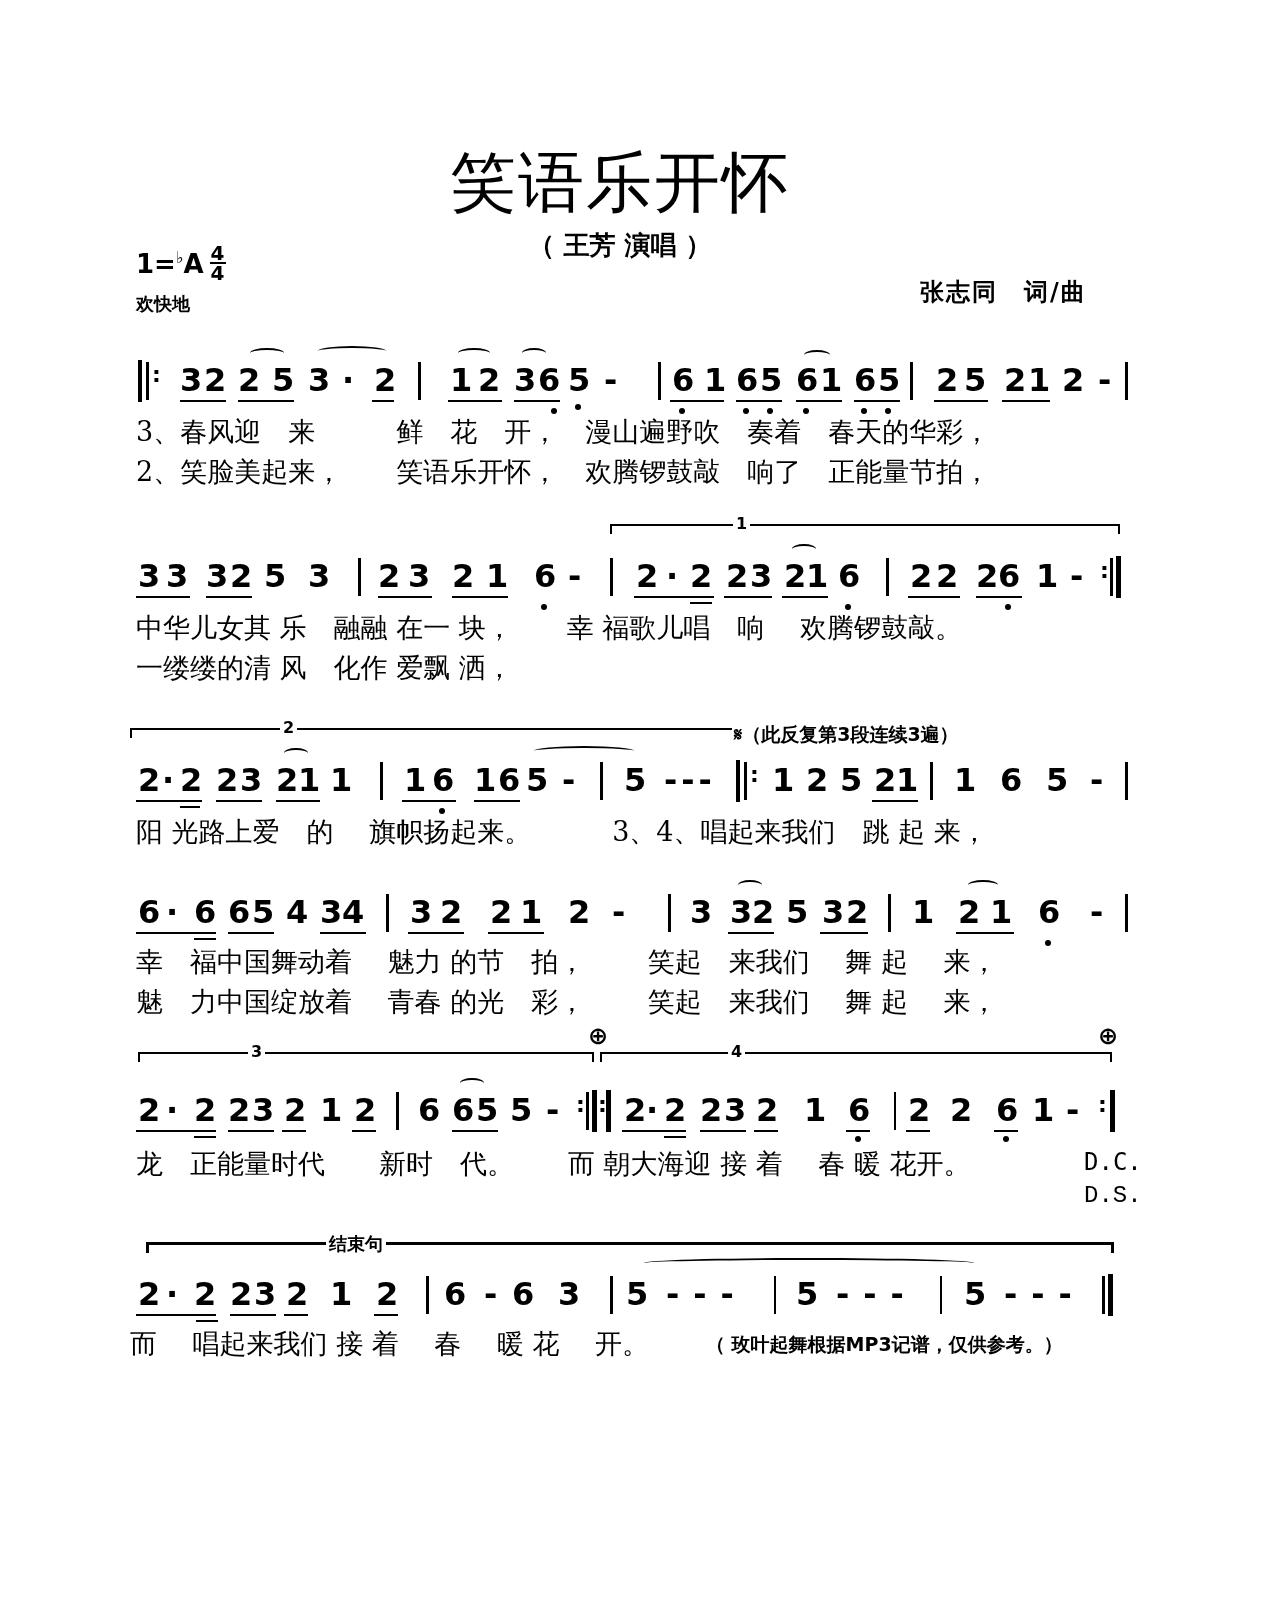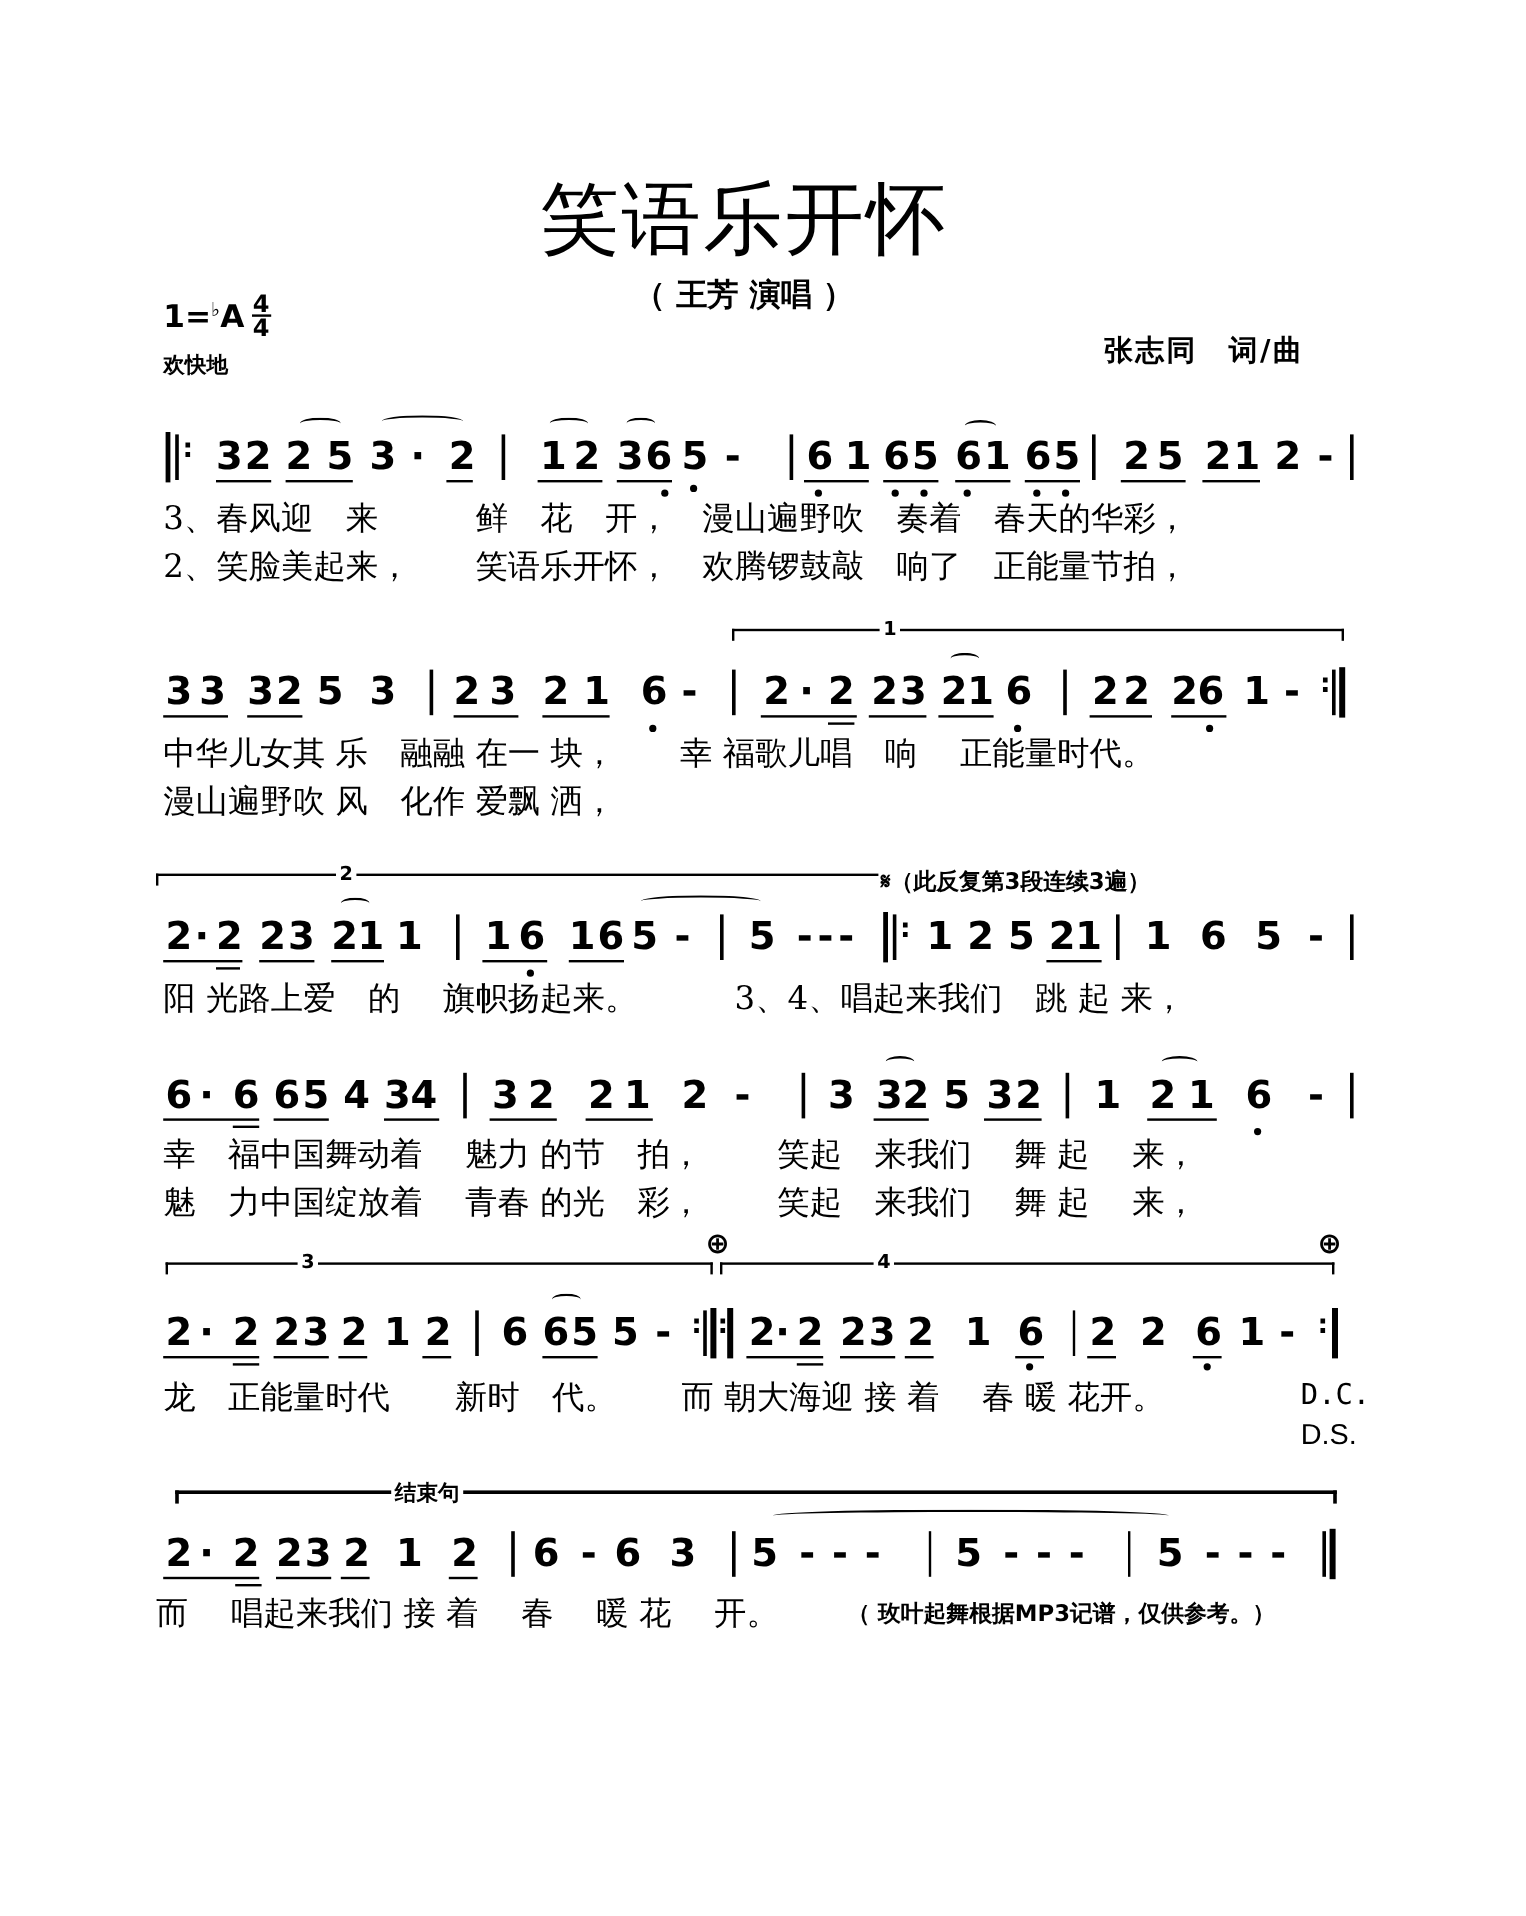--- a/index.html
+++ b/index.html
@@ -142,22 +142,22 @@
   <div class="n" style="left:976px">2</div>
     <div class="n" style="left:998px">6</div>
     <div class="u" style="left:976px;width:46px;top:40px"></div>
     <div class="dot" style="left:1005px;top:48px"></div>
   <div class="n" style="left:1036px">1</div>
     <div class="n" style="left:1070px">-</div>
   <div class="rep" style="left:1100px">:</div>
     <div class="bar" style="left:1110px"></div>
     <div class="bar2" style="left:1116px;width:5px"></div>
 </div>
-<div class="lyr" style="left:136px;top:610px">中华儿女其 乐　融融 在一 块，　　幸 福歌儿唱　响　 正能量时代。</div>
-<div class="lyr" style="left:136px;top:650px">漫山遍野吹 风　化作 爱飘 洒，</div>
+<div class="lyr" style="left:136px;top:610px">中华儿女其 乐　融融 在一 块，　　幸 福歌儿唱　响　 欢腾锣鼓敲。</div>
+<div class="lyr" style="left:136px;top:650px">一缕缕的清 风　化作 爱飘 洒，</div>
 
 <div class="bracket" style="left:130px;width:600px;top:728px;border-right:none"></div>
 <div class="blabel" style="left:280px;top:718px">2</div>
 <div class="note-text" style="left:734px;top:722px">𝄋（此反复第3段连续3遍）</div>
 <div class="line-notes" style="top:760px">
   <div class="n" style="left:138px">2</div>
     <div class="n" style="left:162px">·</div>
     <div class="n" style="left:180px">2</div>
     <div class="u" style="left:136px;width:66px;top:40px"></div>
     <div class="u" style="left:180px;width:20px;top:46px"></div>
@@ -301,21 +301,21 @@
   <div class="n" style="left:996px">6</div>
     <div class="u" style="left:994px;width:24px;top:40px"></div>
     <div class="dot" style="left:1003px;top:46px"></div>
   <div class="n" style="left:1032px">1</div>
     <div class="n" style="left:1066px">-</div>
   <div class="rep" style="left:1098px">:</div>
     <div class="bar2" style="left:1110px;width:5px"></div>
 </div>
 <div class="lyr" style="left:136px;top:1146px">龙　正能量时代　　新时　代。　　而 朝大海迎 接 着　 春 暖 花开。</div>
 <div class="lyr" style="left:1084px;top:1148px;font-family:'DejaVu Sans Mono',monospace;font-size:24px">D.C.</div>
-<div class="lyr" style="left:1084px;top:1182px;font-family:Liberation Sans, sans-serif;font-size:24px">D.S.</div>
+<div class="lyr" style="left:1084px;top:1182px;font-family:Liberation Mono, monospace;font-size:24px">D.S.</div>
 
 <div class="bracket" style="left:146px;width:962px;top:1242px;border-width:3px"></div>
 <div class="blabel" style="left:326px;top:1232px;font-size:18px">结束句</div>
 <div class="line-notes" style="top:1274px">
   <div class="n" style="left:138px">2</div>
     <div class="n" style="left:166px">·</div>
     <div class="n" style="left:194px">2</div>
     <div class="u" style="left:136px;width:80px;top:40px"></div>
     <div class="u" style="left:196px;width:22px;top:46px"></div>
   <div class="n" style="left:230px">2</div>

